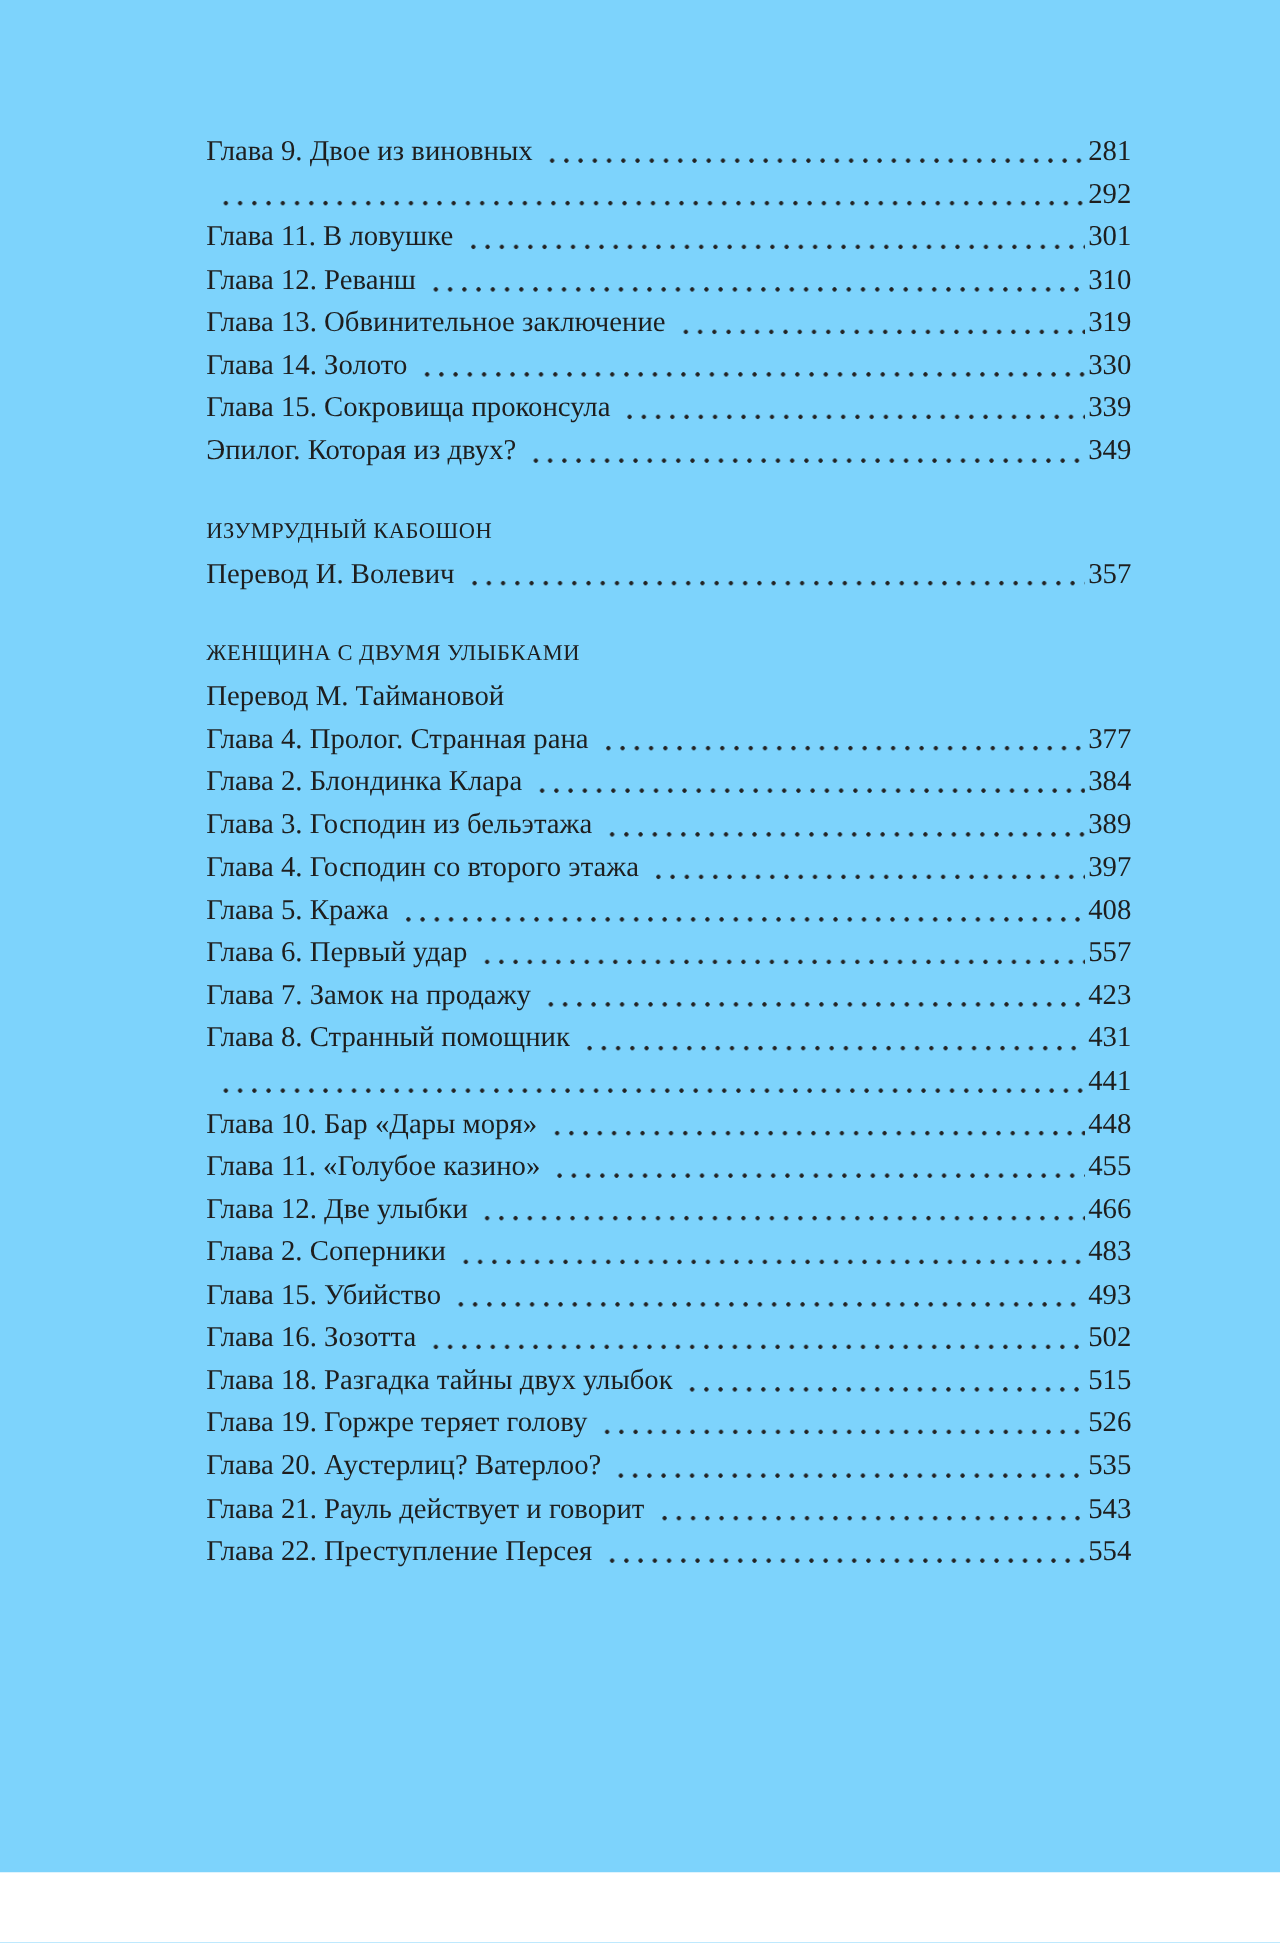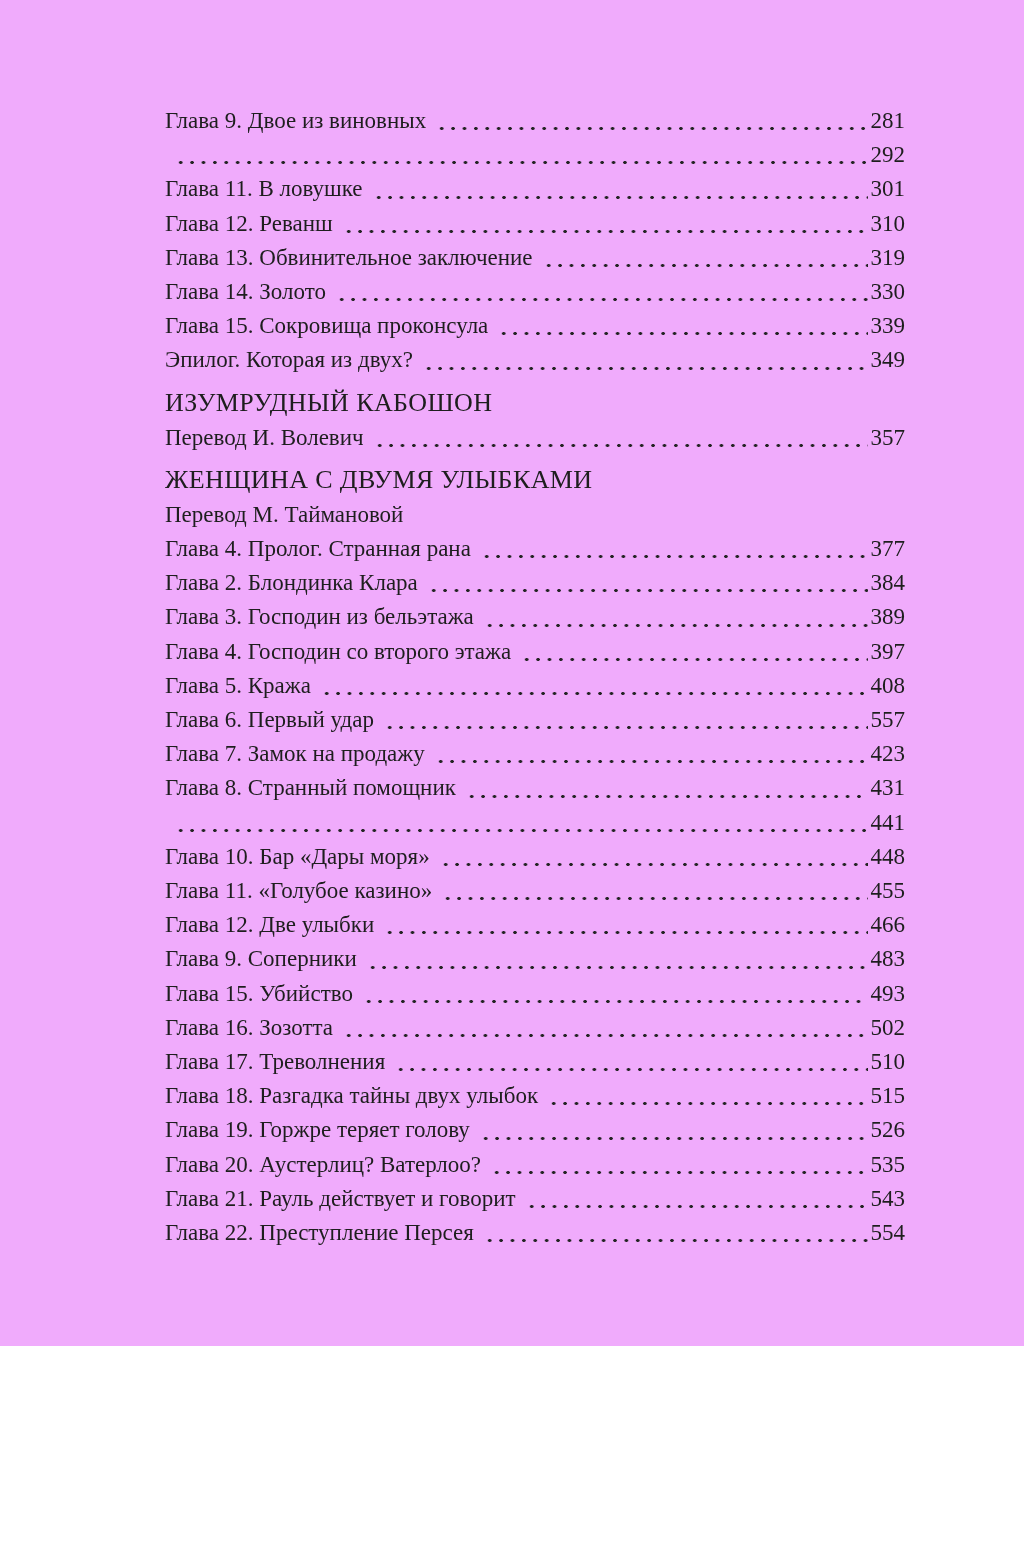--- a/index.html
+++ b/index.html
@@ -1,32 +1,32 @@
 <!DOCTYPE html>
 <html><head>
 <meta charset="utf-8">
 <style>
   html, body { margin: 0; padding: 0; background: #ffffff; }
   .page {
     position: relative;
     width: 1024px;
-    height: 1346px;
+    height: 1498px;
     box-sizing: border-box;
-    background: #f0abfc;
+    background: #7dd3fc;
     padding: 104px 119px 0 165px;
     font-family: "Liberation Serif", "DejaVu Serif", serif;
     color: #1e1e1e;
     overflow: hidden;
   }
   .section { margin: 0; }
   .section-heading {
-    font-size: 26px;
+    font-size: 18px;
     line-height: 36px;
     letter-spacing: 0.4px;
-    margin-top: 7px;
+    margin-top: 28px;
     white-space: nowrap;
   }
   .row {
     display: flex;
     align-items: stretch;
     font-size: 23px;
     line-height: 34.2px;
   }
   .row .title { white-space: nowrap; }
   .row.translator .title { }
@@ -175,42 +175,37 @@
   </div>
 
   <div class="row">
     <span class="title">Глава 12. Две улыбки</span>
     <span class="leader"></span>
     <span class="pagenum">466</span>
   </div>
 
 
   <div class="row">
-    <span class="title">Глава 9. Соперники</span>
+    <span class="title">Глава 2. Соперники</span>
     <span class="leader"></span>
     <span class="pagenum">483</span>
   </div>
 
   <div class="row">
     <span class="title">Глава 15. Убийство</span>
     <span class="leader"></span>
     <span class="pagenum">493</span>
   </div>
 
   <div class="row">
     <span class="title">Глава 16. Зозотта</span>
     <span class="leader"></span>
     <span class="pagenum">502</span>
   </div>
 
-  <div class="row">
-    <span class="title">Глава 17. Треволнения</span>
-    <span class="leader"></span>
-    <span class="pagenum">510</span>
-  </div>
 
   <div class="row">
     <span class="title">Глава 18. Разгадка тайны двух улыбок</span>
     <span class="leader"></span>
     <span class="pagenum">515</span>
   </div>
 
   <div class="row">
     <span class="title">Глава 19. Горжре теряет голову</span>
     <span class="leader"></span>

